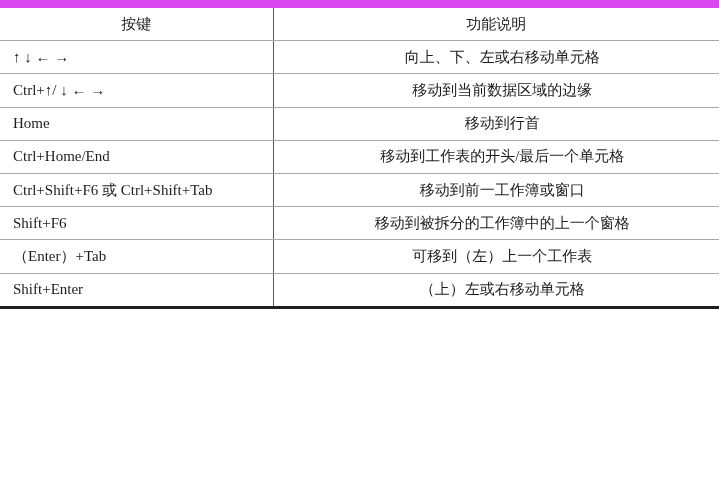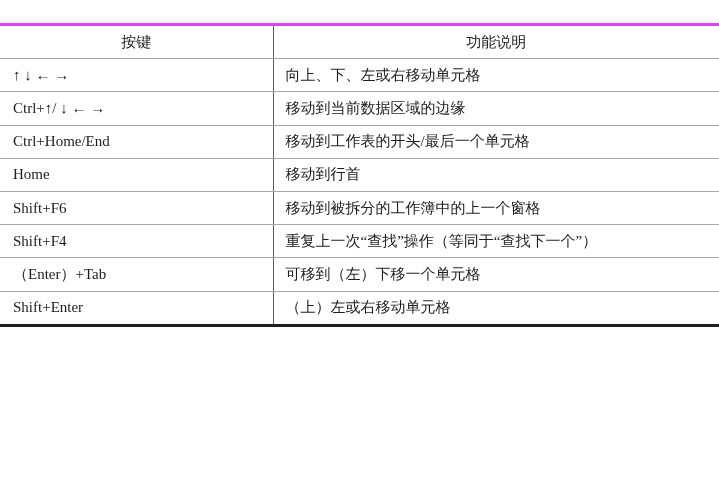--- a/index.html
+++ b/index.html
@@ -13,24 +13,23 @@
     background: #ffffff;
     box-sizing: border-box;
     overflow: hidden;
     font-family: "Liberation Serif", "DejaVu Serif", serif;
     color: #1c1c1c;
   }
   table.shortcut-table {
     width: 719px;
     border-collapse: collapse;
     table-layout: fixed;
-    border-top: 3px solid #d946ef;
+    border-top: 8px solid #d946ef;
     border-bottom: 3px solid #1e1e1e;
     font-size: 15px;
-    margin-top: 23px;
   }
   table.shortcut-table th,
   table.shortcut-table td {
     border-bottom: 1px solid #a8a8a8;
     padding: 0;
     height: 32.2px;
     vertical-align: middle;
     white-space: nowrap;
     overflow: hidden;
   }
@@ -40,21 +39,21 @@
   table.shortcut-table th {
     font-weight: normal;
     text-align: center;
   }
   table.shortcut-table td.key-col {
     padding-left: 13px;
     text-align: left;
   }
   table.shortcut-table td.func-col {
     padding-left: 12px;
-    text-align: left;
+    text-align: center;
   }
 </style>
 </head>
 <body>
 
 <div class="page">
   <table class="shortcut-table">
     <colgroup>
       <col style="width: 273px;">
       <col style="width: 446px;">
@@ -68,38 +67,38 @@
     <tbody id="table-body">
         <tr>
           <td class="key-col">↑ ↓ ← →</td>
           <td class="func-col">向上、下、左或右移动单元格</td>
         </tr>
         <tr>
           <td class="key-col">Ctrl+↑/ ↓ ← →</td>
           <td class="func-col">移动到当前数据区域的边缘</td>
         </tr>
         <tr>
+          <td class="key-col">Home</td>
+          <td class="func-col">移动到行首</td>
+        </tr>
+        <tr>
           <td class="key-col">Ctrl+Home/End</td>
           <td class="func-col">移动到工作表的开头/最后一个单元格</td>
         </tr>
         <tr>
-          <td class="key-col">Home</td>
-          <td class="func-col">移动到行首</td>
+          <td class="key-col">Ctrl+Shift+F6 或 Ctrl+Shift+Tab</td>
+          <td class="func-col">移动到前一工作簿或窗口</td>
         </tr>
         <tr>
           <td class="key-col">Shift+F6</td>
           <td class="func-col">移动到被拆分的工作簿中的上一个窗格</td>
         </tr>
         <tr>
-          <td class="key-col">Shift+F4</td>
-          <td class="func-col">重复上一次“查找”操作（等同于“查找下一个”）</td>
-        </tr>
-        <tr>
           <td class="key-col">（Enter）+Tab</td>
-          <td class="func-col">可移到（左）下移一个单元格</td>
+          <td class="func-col">可移到（左）上一个工作表</td>
         </tr>
         <tr>
           <td class="key-col">Shift+Enter</td>
           <td class="func-col">（上）左或右移动单元格</td>
         </tr>
       </tbody>
   </table>
 </div>
 
 </body></html>

